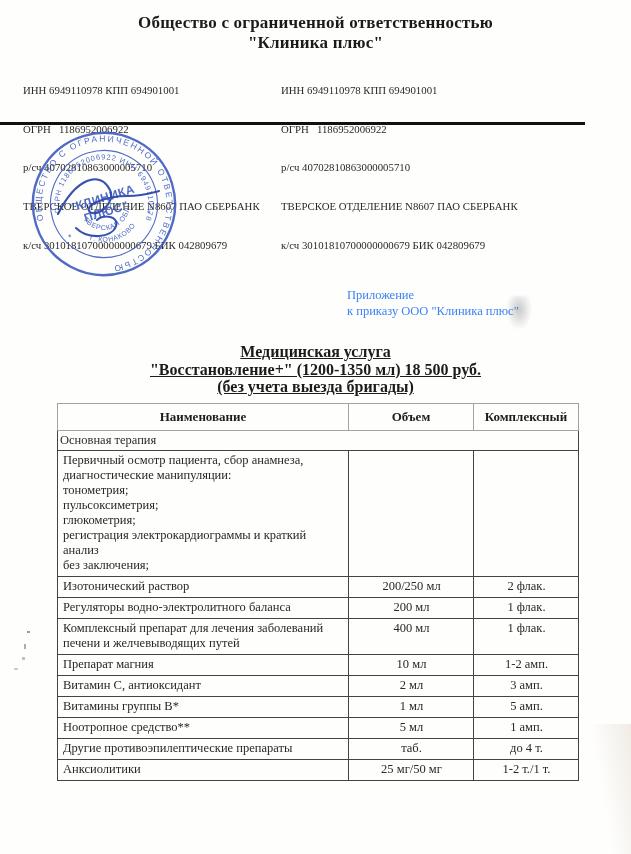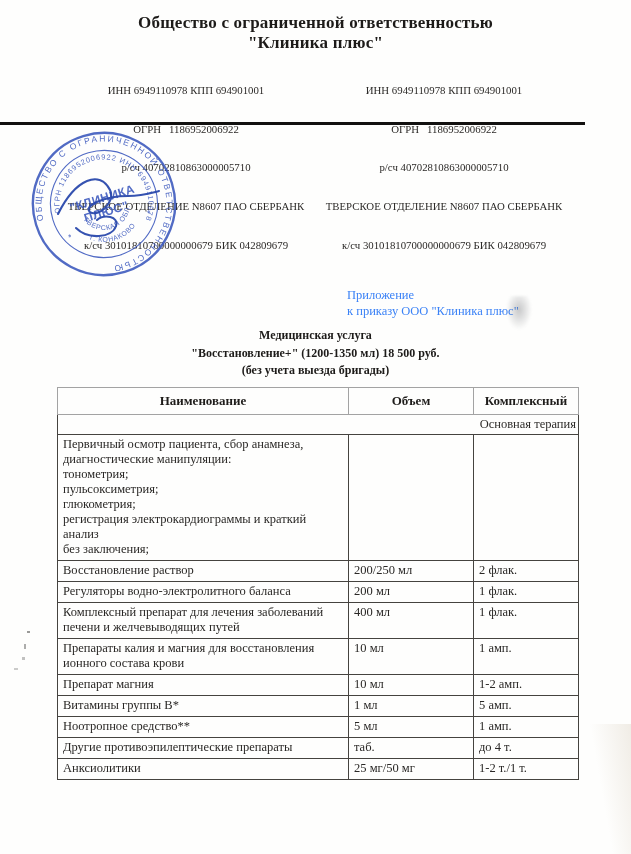--- a/index.html
+++ b/index.html
@@ -8,45 +8,45 @@
     width:631px; height:854px; position:relative; overflow:hidden;
     font-family:"Liberation Serif", serif; color:#262422;
     background:#fefefd;
   }
   
   .org-title{
     text-align:center; padding-top:13px;
     font-weight:bold; font-size:17px; line-height:20px; letter-spacing:.2px;
     color:#1d1b19;
   }
-  .req-wrap{ display:flex; margin-top:5px; padding-left:57px;text-align:center; }
+  .req-wrap{ display:flex; margin-top:5px; padding-left:23px; }
   .req-col{ width:258px; font-size:10.8px; line-height:12.9px; white-space:pre; color:#2b2927; }
   .thick-rule{ position:absolute; left:0; top:122px; width:585px; height:3px; background:#121110; }
   .annex{ margin-top:10px; margin-left:347px; font-size:12.5px; line-height:16px; color:#3b82f6; }
   .service-title{
-    margin-top:8px; text-align:center; font-weight:bold;
-    font-size:12px; line-height:17.5px; color:#1d1b19;
+    margin-top:24px; text-align:center; font-weight:bold;
+    font-size:16px; line-height:17.5px; color:#1d1b19;text-decoration:underline;
   }
   
   table.services{
     margin:7px 0 0 57px; width:521px;
     border-collapse:collapse; border:1.5px solid #3c3a37;
     table-layout:fixed;
   }
   table.services th{
     border:1px solid #a3a3a3; font-size:13px; font-weight:bold;
     padding:5px 2px; text-align:center; color:#1f1d1b;
   }
   table.services td{
     border:1px solid #45433f; font-size:12.5px; line-height:15px;
     padding:2px 4px 3px 5px; vertical-align:top; color:#2a2826;
   }
-  td.c{ text-align:left; padding-left:2px; padding-right:2px; }
+  td.c{ text-align:center; padding-left:2px; padding-right:2px; }
   td.qty{ color:#54524e; }
-  tr.section td, tr.tfooter td{ text-align:right; padding:2px; color:#2e2c2a; }
+  tr.section td, tr.tfooter td{ text-align:left; padding:2px; color:#2e2c2a; }
   .name-cell{ white-space:pre-line; }
   
   .stamp{ position:absolute; left:26px; top:126px; width:156px; height:156px; z-index:3; pointer-events:none; }
   
   .smudge{
     position:absolute; left:506px; top:296px; width:26px; height:34px;
     background:radial-gradient(ellipse at 50% 40%, rgba(110,112,118,.38), rgba(110,112,118,0) 70%);
     filter:blur(1.2px); z-index:2;
   }
   .speck{ position:absolute; background:#9a9a98; filter:blur(.4px); }
@@ -154,50 +154,50 @@
 тонометрия;
 пульсоксиметрия;
 глюкометрия;
 регистрация электрокардиограммы и краткий анализ
 без заключения;</td>
         <td class="c"></td>
         <td class="c qty"></td>
       </tr>
 
       <tr>
-        <td class="name-cell">Восстановление раствор</td>
+        <td class="name-cell">Изотонический раствор</td>
         <td class="c">200/250 мл</td>
         <td class="c qty">2 флак.</td>
       </tr>
 
       <tr>
         <td class="name-cell">Регуляторы водно-электролитного баланса</td>
         <td class="c">200 мл</td>
         <td class="c qty">1 флак.</td>
       </tr>
 
 
       <tr>
         <td class="name-cell">Комплексный препарат для лечения заболеваний печени и желчевыводящих путей</td>
         <td class="c">400 мл</td>
         <td class="c qty">1 флак.</td>
       </tr>
 
-      <tr>
-        <td class="name-cell">Препараты калия и магния для восстановления ионного состава крови</td>
-        <td class="c">10 мл</td>
-        <td class="c qty">1 амп.</td>
-      </tr>
 
       <tr>
         <td class="name-cell">Препарат магния</td>
         <td class="c">10 мл</td>
         <td class="c qty">1-2 амп.</td>
       </tr>
 
+      <tr>
+        <td class="name-cell">Витамин С, антиоксидант</td>
+        <td class="c">2 мл</td>
+        <td class="c qty">3 амп.</td>
+      </tr>
 
       <tr>
         <td class="name-cell">Витамины группы В*</td>
         <td class="c">1 мл</td>
         <td class="c qty">5 амп.</td>
       </tr>
 
       <tr>
         <td class="name-cell">Ноотропное средство**</td>
         <td class="c">5 мл</td>

